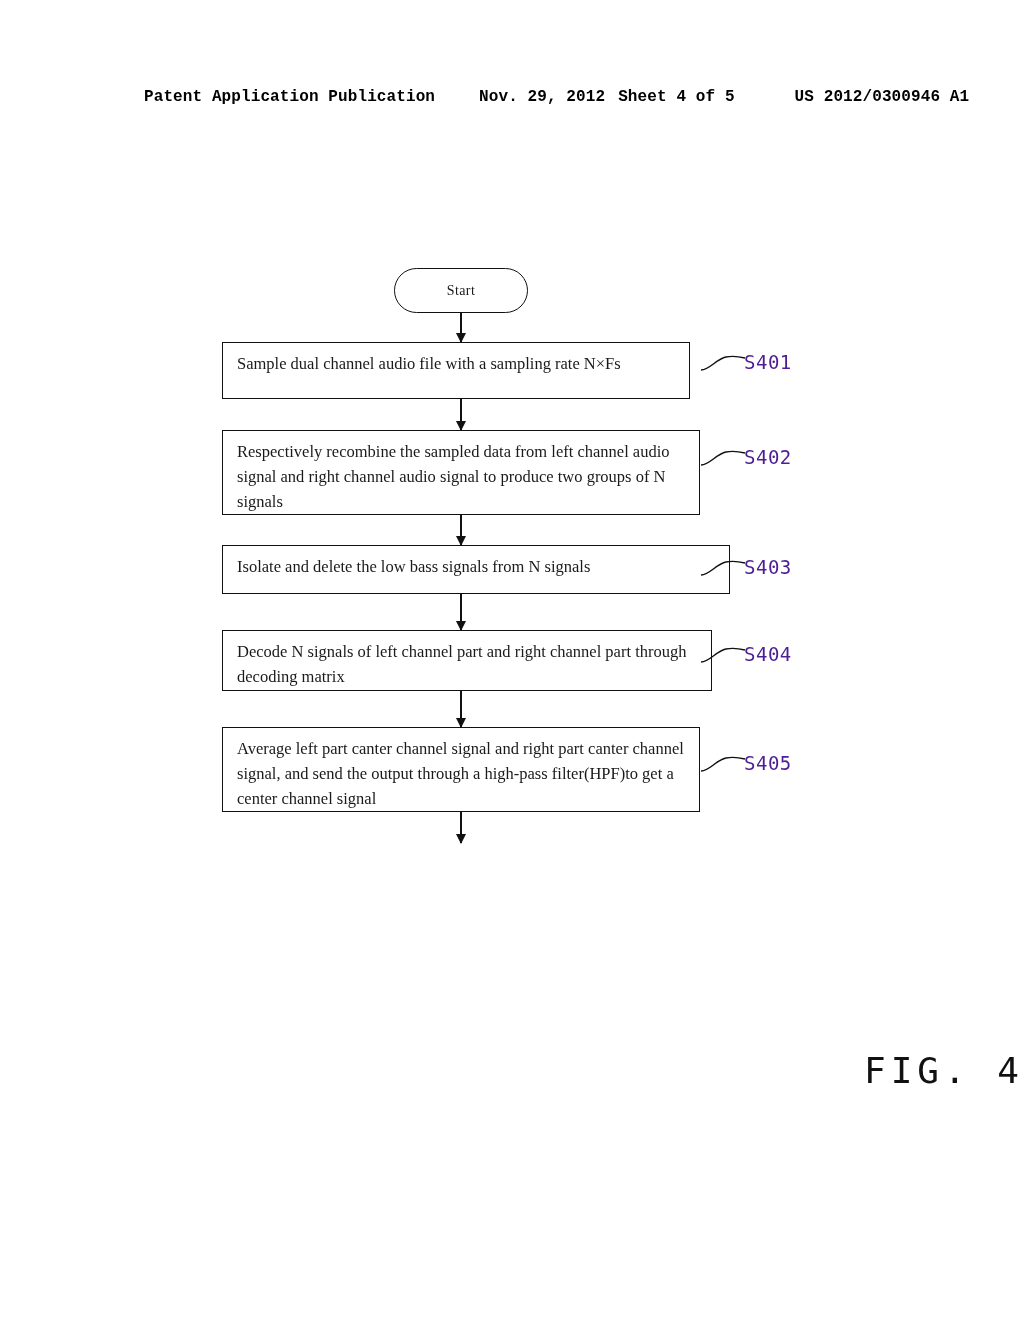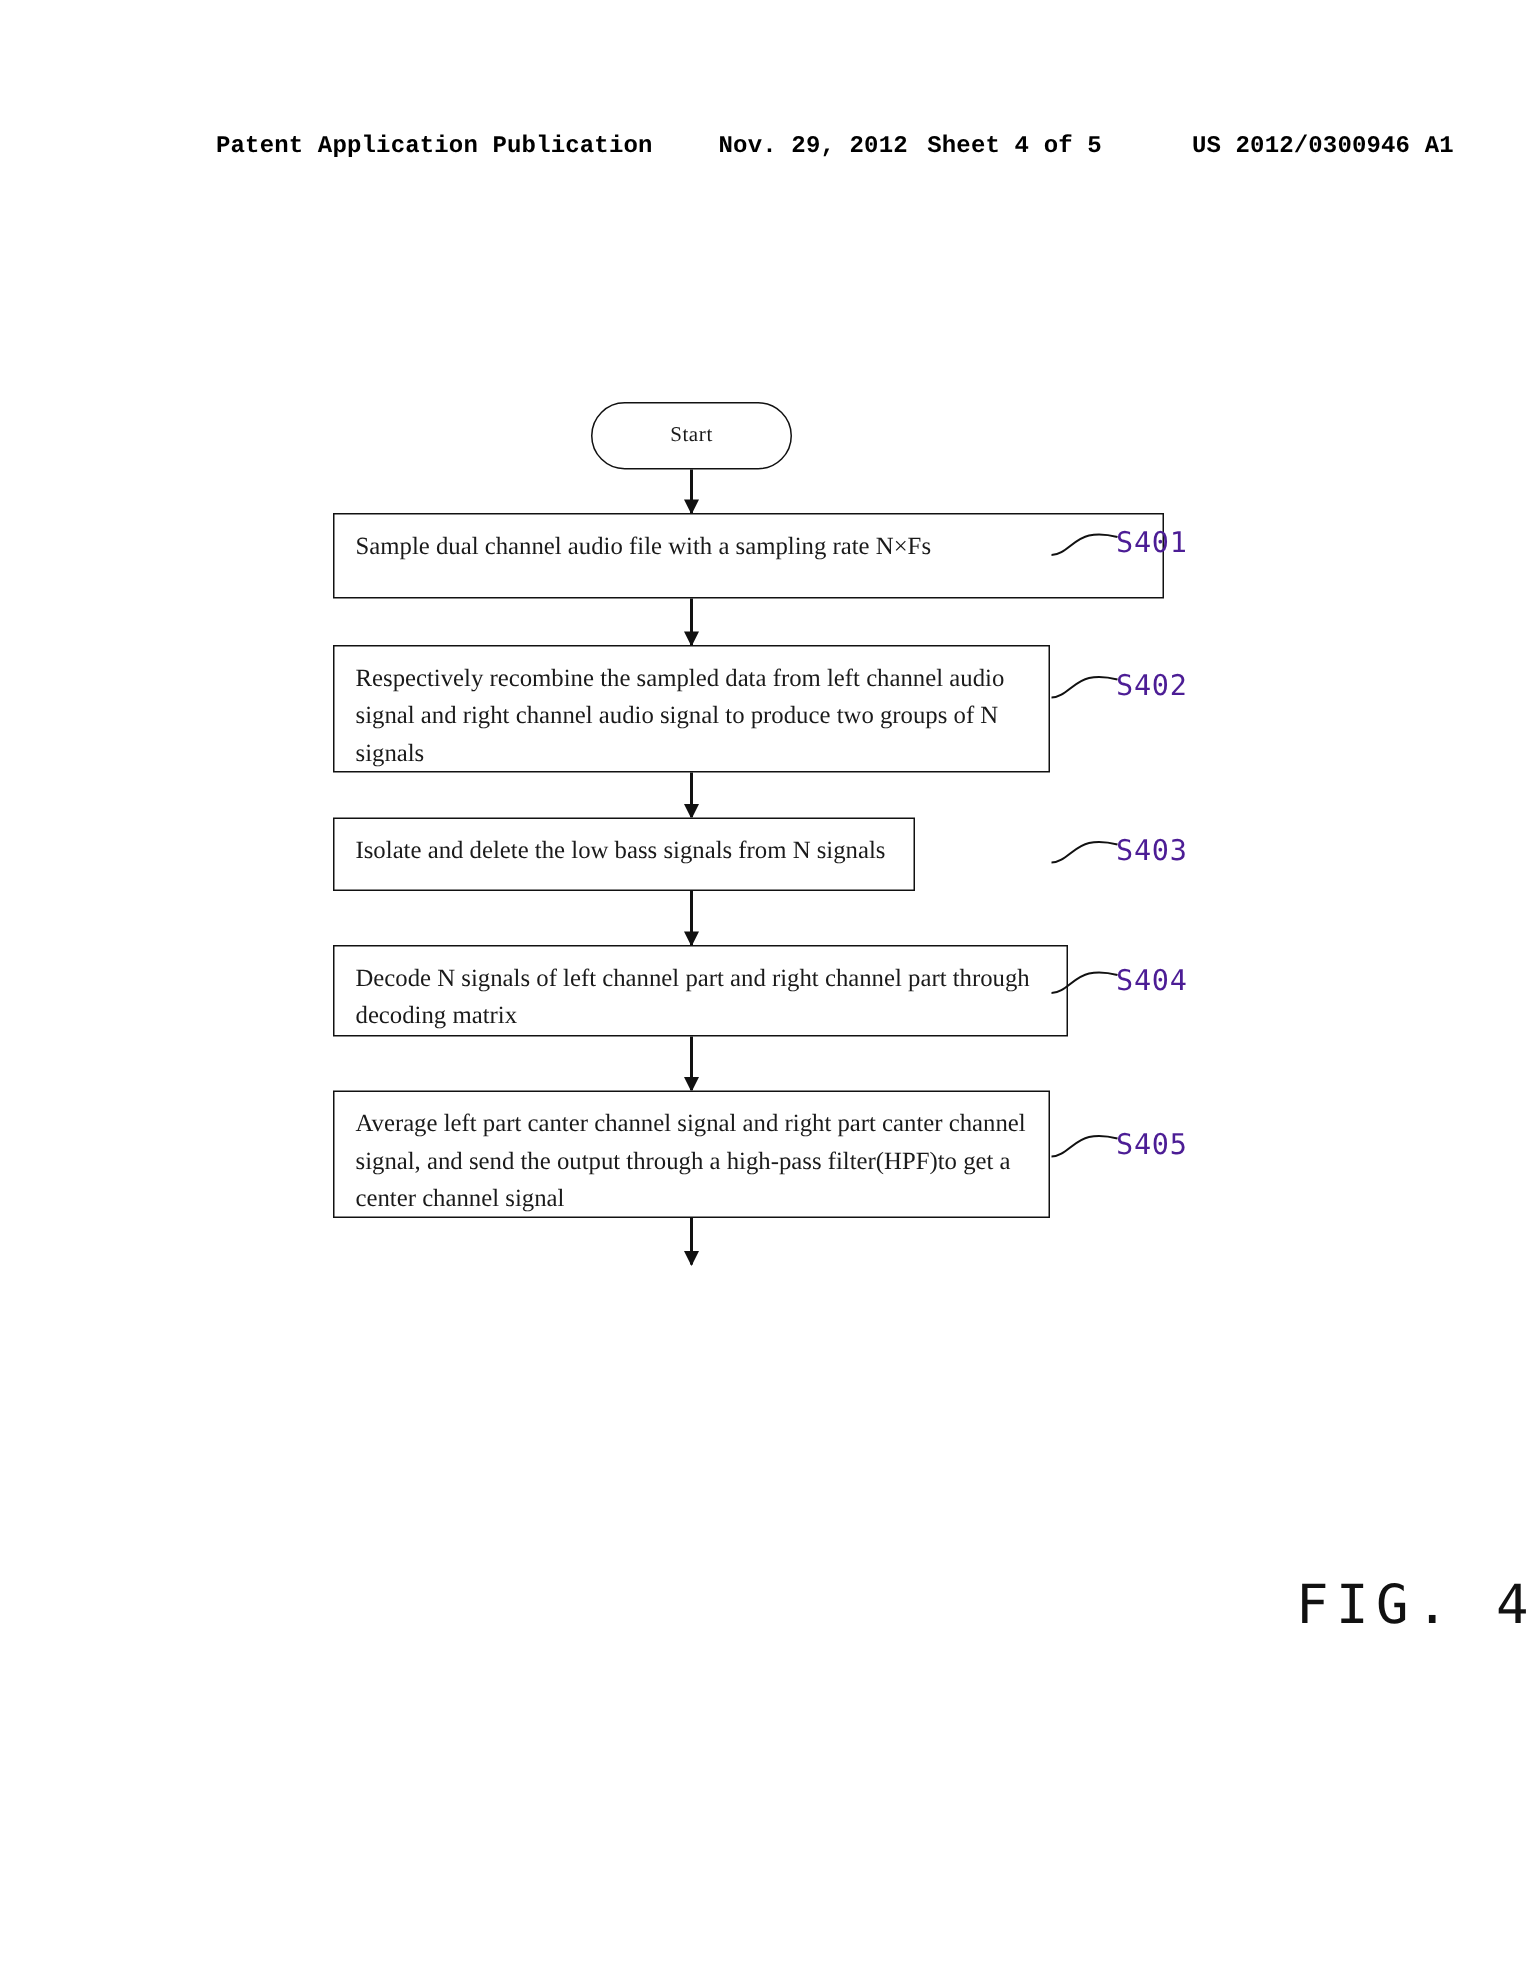--- a/index.html
+++ b/index.html
@@ -83,23 +83,23 @@
   .process-box {
     position: absolute;
     box-sizing: border-box;
     border: 1.6px solid #111;
     background: #fff;
     padding: 8px 13px 8px 14px;
     font-size: 16.5px;
     line-height: 25px;
     color: #1a1a1a;
   }
-  #box-s401 { left: 222px; top: 342px;  width: 554px; height: 57px; }
+  #box-s401 { left: 222px; top: 342px;  width: 468px; height: 57px; }
   #box-s402 { left: 222px; top: 430px;  width: 478px; height: 85px; }
-  #box-s403 { left: 222px; top: 545px;  width: 388px; height: 49px; }
+  #box-s403 { left: 222px; top: 545px;  width: 508px; height: 49px; }
   #box-s404 { left: 222px; top: 630px;  width: 490px; height: 61px; }
   #box-s405 { left: 222px; top: 727px;  width: 478px; height: 85px; }
 
   
   .connector {
     position: absolute;
     left: 460px;
     width: 2px;
     background: #111;
   }

